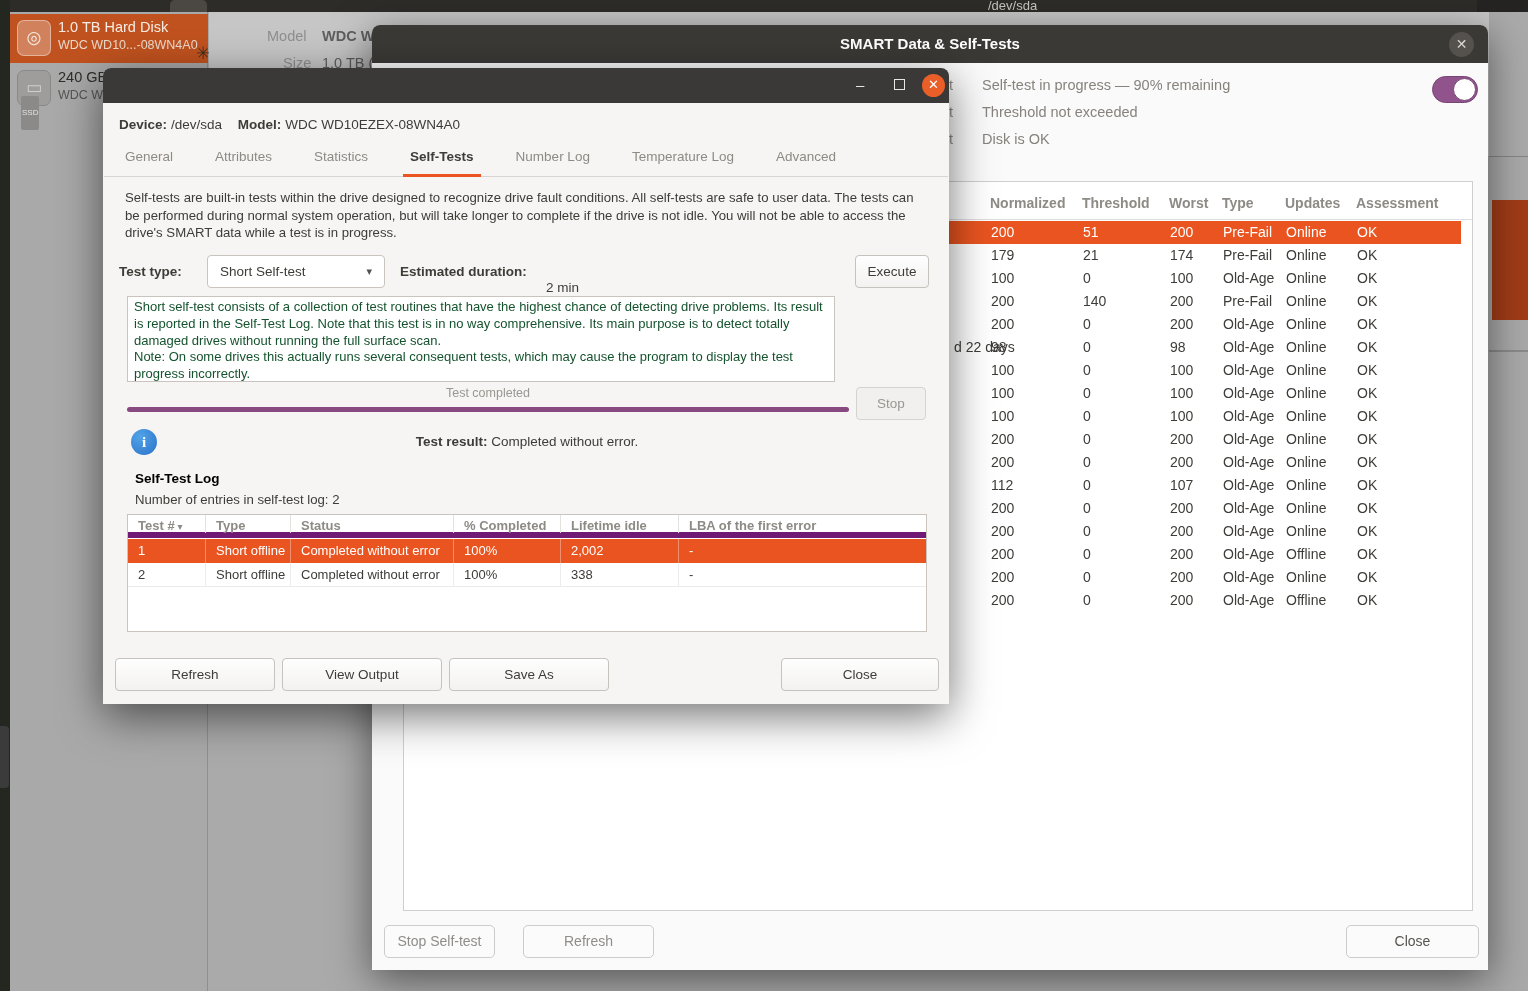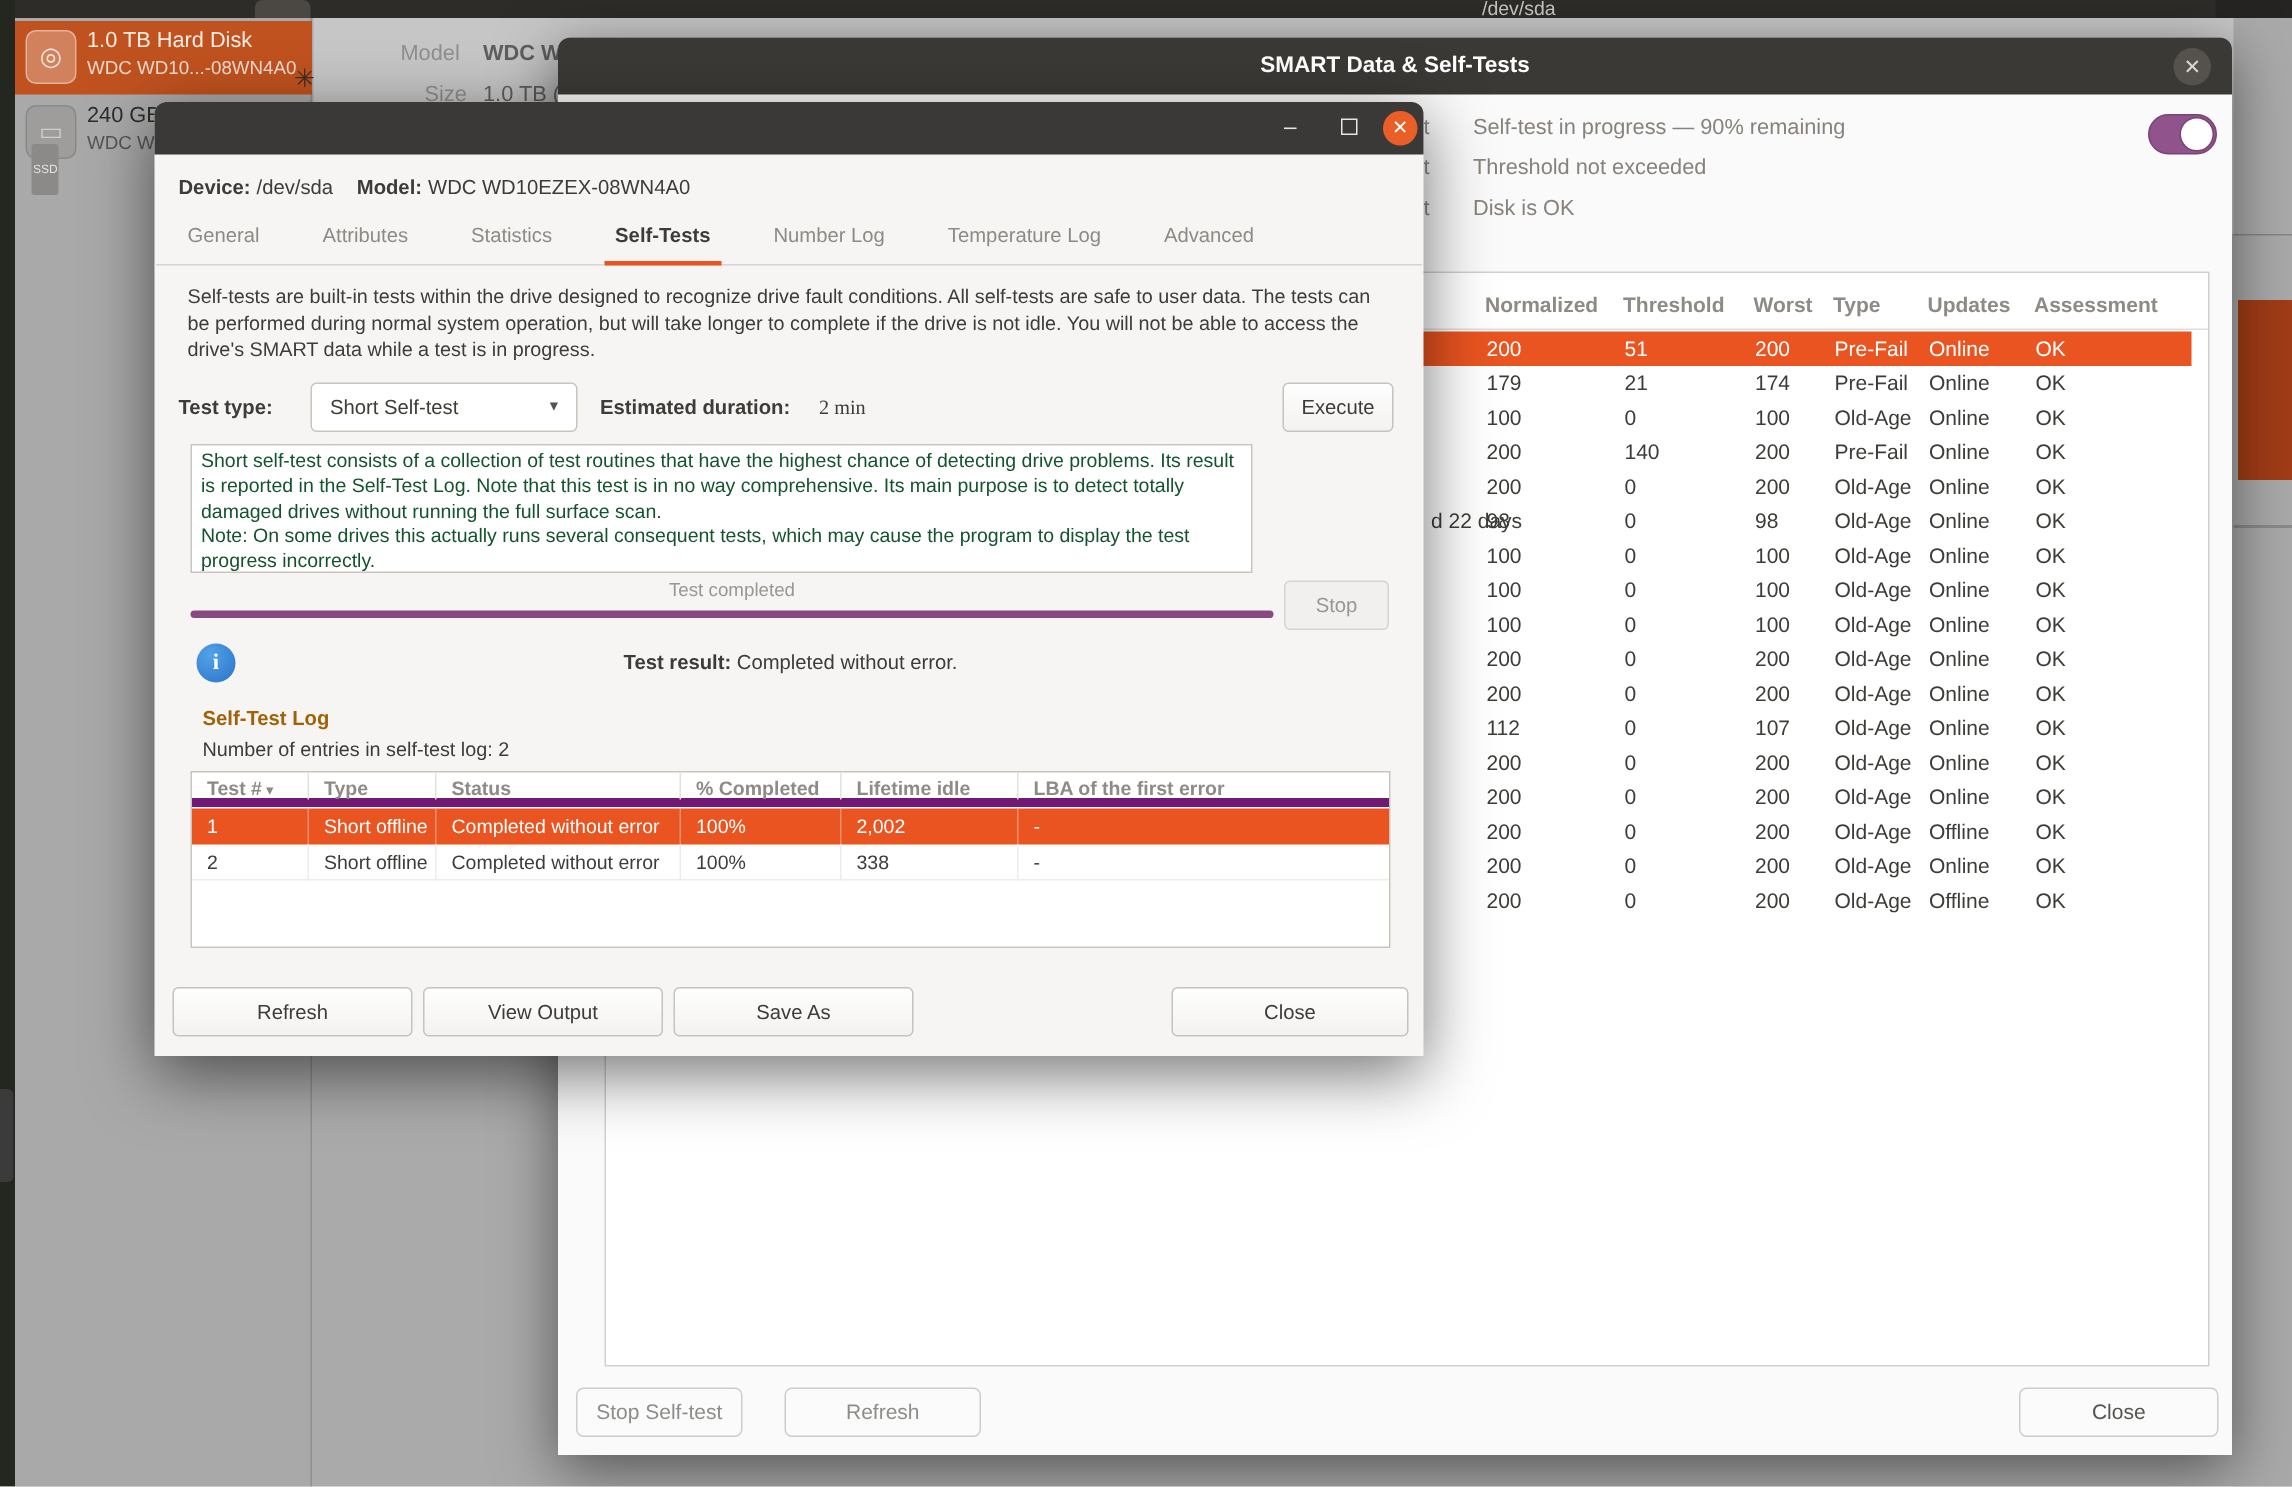--- a/index.html
+++ b/index.html
@@ -81,35 +81,35 @@
   #gsc-tabs { position:absolute; left:1px; top:72px; width:844px; height:37px; border-bottom:1px solid #d7d5d1; display:flex; }
   .tab { position:relative; padding:9px 21px 0 21px; font-size:13.5px; color:#8e8a85; height:37px; }
   .tab.active { color:#3d3c38; font-weight:bold; }
   .tab.active::after { content:""; position:absolute; left:14px; right:14px; bottom:0; height:3px; background:#e95420; }
   #gsc-desc { position:absolute; left:22px; top:121px; width:806px; font-size:13.2px; color:#3d3c38; line-height:17.5px; }
   #gsc-testtype-label { position:absolute; left:16px; top:196px; font-weight:bold; font-size:13.5px; color:#3d3c38; }
   #gsc-combo { position:absolute; left:104px; top:187px; width:178px; height:33px; background:#ffffff;
     border:1px solid #c9c4be; border-radius:4px; font-size:13.5px; color:#3d3c38; line-height:31px; padding-left:12px; }
   #gsc-combo-arrow { position:absolute; right:12px; top:0; color:#55524e; font-size:11px; }
   #gsc-duration-label { position:absolute; left:297px; top:196px; font-weight:bold; font-size:13.5px; color:#3d3c38; }
-  #gsc-duration-value { position:absolute; left:443px; top:196px; font-size:13.5px; color:#3d3c38;font-family:Liberation Serif, serif; }
+  #gsc-duration-value { position:absolute; left:443px; top:212px; font-size:13.5px; color:#3d3c38; }
   .gsc-btn { position:absolute; height:33px; background:linear-gradient(#fefefe,#f3f2f0); border:1px solid #c6c2bd;
     border-radius:4px; font-size:13.5px; color:#3d3c38; text-align:center; }
   #btn-execute { left:752px; top:187px; width:74px; line-height:31px; }
   #gsc-textbox { position:absolute; left:24px; top:228px; width:708px; height:86px; background:#ffffff;
     border:1px solid #c9c4be; overflow:hidden; font-size:13px; color:#14532d; line-height:16.8px;
     padding:2px 6px; white-space:pre-wrap; }
   #gsc-progress-label { position:absolute; left:24px; top:318px; width:722px; text-align:center; color:#9a9692; font-size:12.5px; }
   #gsc-progressbar { position:absolute; left:24px; top:339px; width:722px; height:5px; background:#87497f; border-radius:3px; }
   #btn-stop { left:753px; top:319px; width:70px; line-height:31px; background:#f1f0ee; color:#9a9692; border-color:#d5d3cf; }
   #gsc-info-icon { position:absolute; left:28px; top:361px; width:26px; height:26px; border-radius:50%;
     background:radial-gradient(circle at 35% 30%, #52a3e8, #2a72c8); color:#ffffff; text-align:center; line-height:26px;
     font-weight:bold; font-size:15px; font-family:"Liberation Serif","DejaVu Serif",serif; }
   #gsc-result-line { position:absolute; left:24px; top:366px; width:800px; text-align:center; font-size:13.5px; color:#3d3c38; }
-  #gsc-log-title { position:absolute; left:32px; top:403px; font-weight:bold; font-size:13.5px; color:#a16207; }
+  #gsc-log-title { position:absolute; left:32px; top:403px; font-weight:bold; font-size:13.5px; color:#000000; }
   #gsc-log-count { position:absolute; left:32px; top:424px; font-size:13.2px; color:#3d3c38; }
   #log-table { position:absolute; left:24px; top:446px; width:800px; height:118px; background:#ffffff; border:1px solid #c9c4be; }
   .log-grid { display:grid; grid-template-columns:78px 85px 163px 107px 118px auto; }
   #log-header { position:absolute; top:0; left:0; width:100%; height:23px; border-bottom:6px solid #701a75; }
   #log-header > div { color:#8e8a85; font-weight:bold; font-size:13px; padding:3px 0 0 10px; border-right:1px solid #e4e2df; }
   #log-header > div:last-child { border-right:none; }
   .log-row { position:absolute; left:0; width:100%; height:24px; font-size:13px; color:#3d3c38; }
   .log-row > div { padding:4px 0 0 10px; border-right:1px solid #ececea; height:24px; }
   .log-row > div:last-child { border-right:none; }
   .log-row.selected { background:#e95420; color:#ffffff; }

